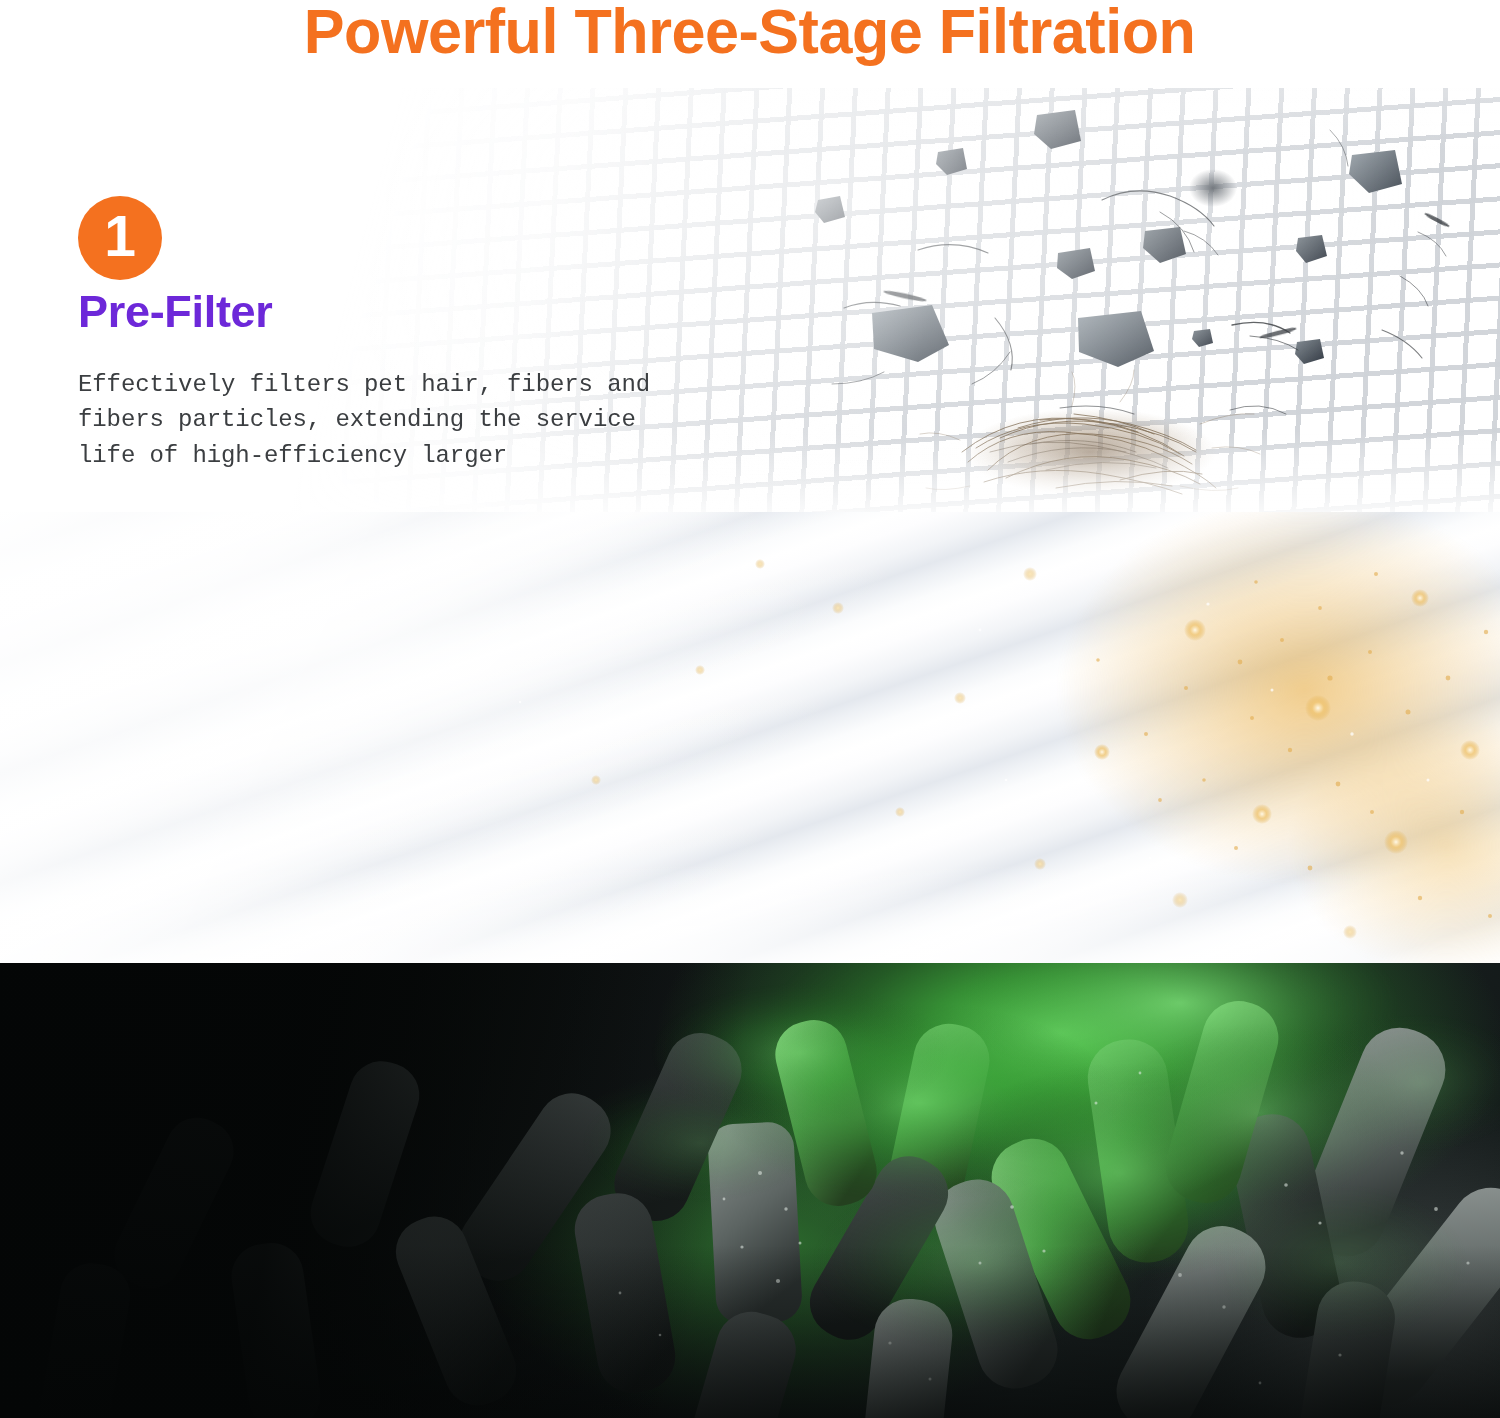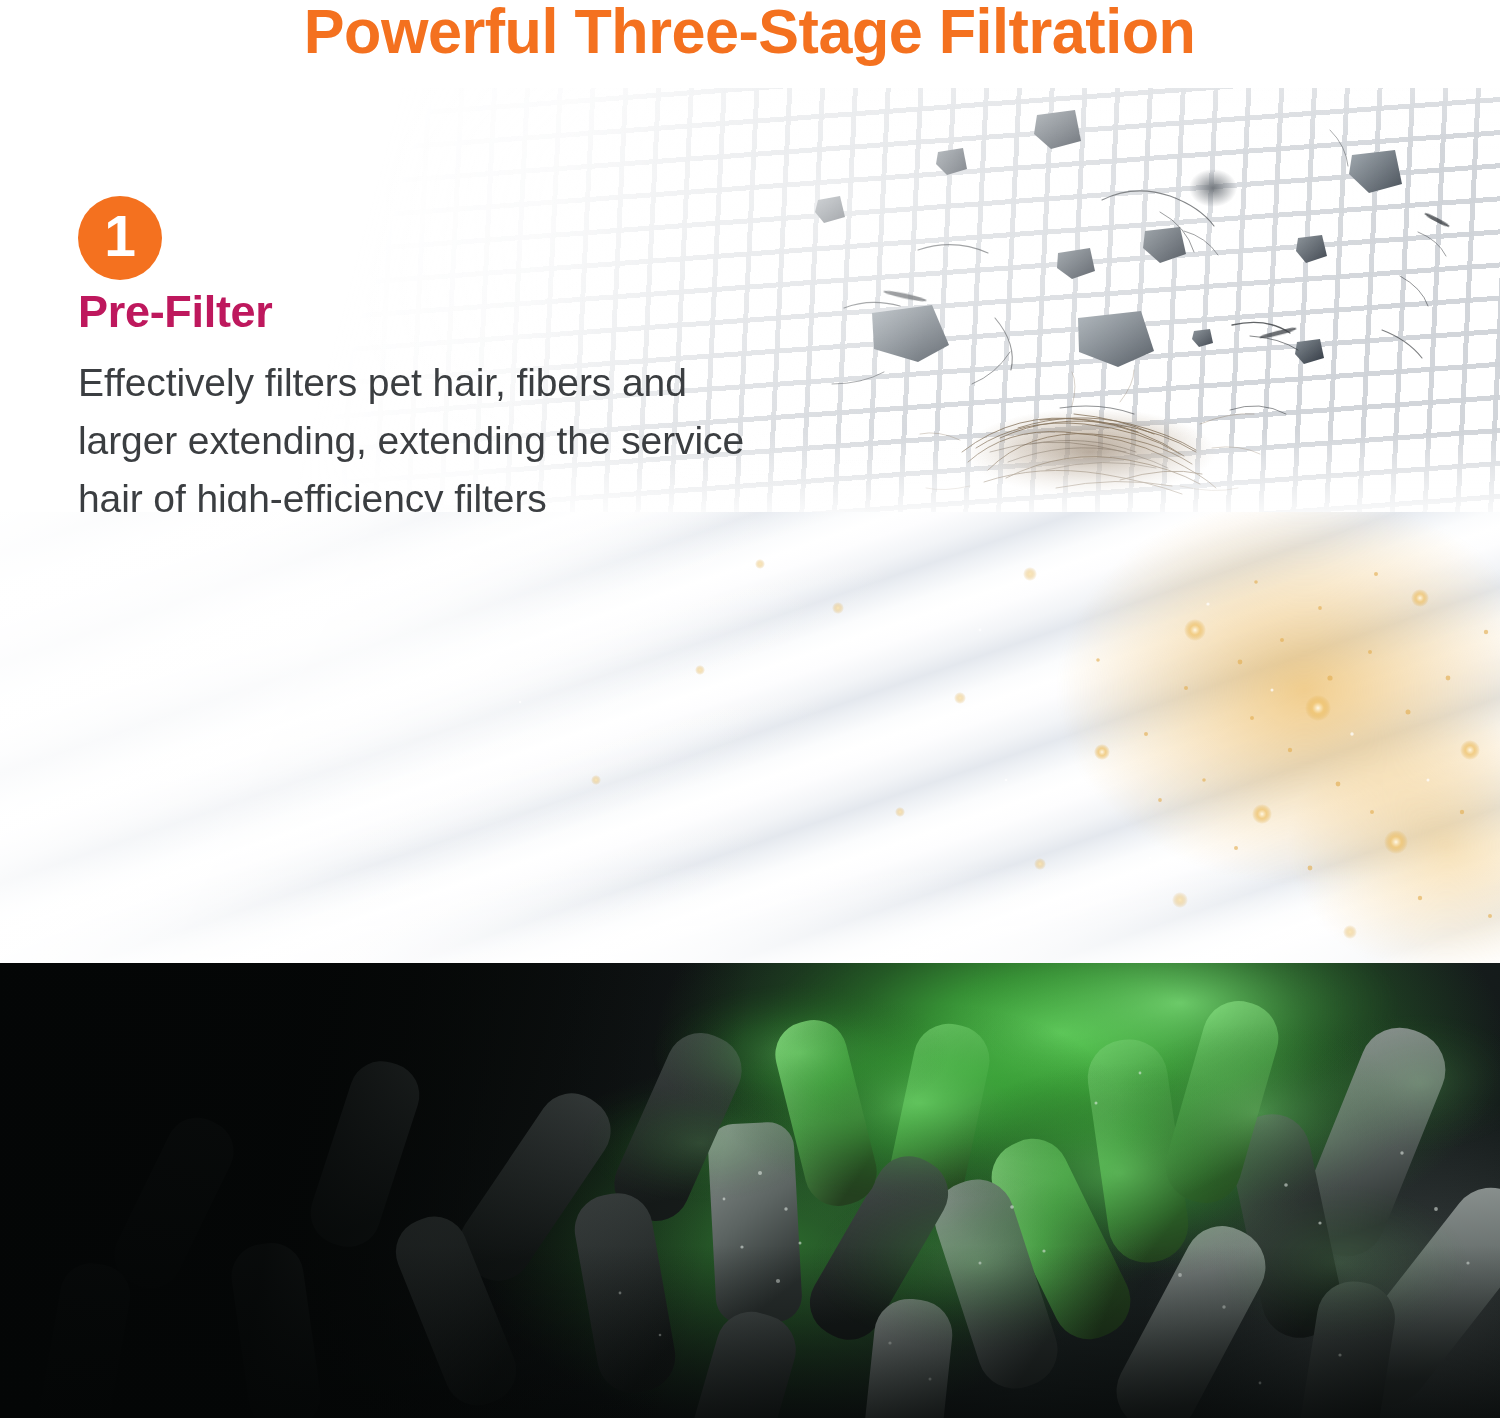--- a/index.html
+++ b/index.html
@@ -108,29 +108,29 @@
     width:84px;height:84px;border-radius:50%;
     background:#F4711F;
     display:flex;align-items:center;justify-content:center;
     color:#fff;font-size:57px;font-weight:700;line-height:1;
     font-family:"Liberation Sans","DejaVu Sans",sans-serif;
     padding-bottom:3px;box-sizing:border-box;
   }
   .stage-title{
     margin-top:8px;
     font-size:45px;font-weight:700;line-height:1.08;
-    color:#be185d;letter-spacing:-0.3px;
+    color:#6d28d9;letter-spacing:-0.3px;
     font-family:"Liberation Sans","DejaVu Sans",sans-serif;
     white-space:nowrap;
   }
   .stage-desc{
-    margin-top:17px;
-    font-size:39px;line-height:1.49;font-weight:400;
+    margin-top:30px;
+    font-size:24px;line-height:1.49;font-weight:400;
     color:#3b3e41;letter-spacing:-0.1px;
-    font-family:Liberation Sans, sans-serif;
+    font-family:Liberation Mono, monospace;
   }
   .stage-desc .ln{display:block;white-space:nowrap;}
 </style>
 </head>
 <body>
 
 <div class="page">
 
   <div class="sect" id="sect1">
     <div class="mesh-wrap">
@@ -230,22 +230,22 @@
       </svg>
       <div class="mesh-fade"></div>
       <div class="mesh-sheen"></div>
     </div>
 
     <div class="block" id="block1">
       <div class="badge">1</div>
       <div class="stage-title">Pre-Filter</div>
       <div class="stage-desc">
         <span class="ln">Effectively filters pet hair, fibers and</span>
-        <span class="ln">larger extending, extending the service</span>
-        <span class="ln">hair of high-efficiency filters</span>
+        <span class="ln">fibers particles, extending the service</span>
+        <span class="ln">life of high-efficiency larger</span>
       </div>
     </div>
   </div>
 
   <div class="sect" id="sect2">
     <div class="bg" style="overflow:hidden">
       <div class="pleats"></div>
       <div class="pleat-light"></div>
       <div class="gold"></div>
       <svg class="bg" viewBox="0 0 1500 451" preserveAspectRatio="none">

